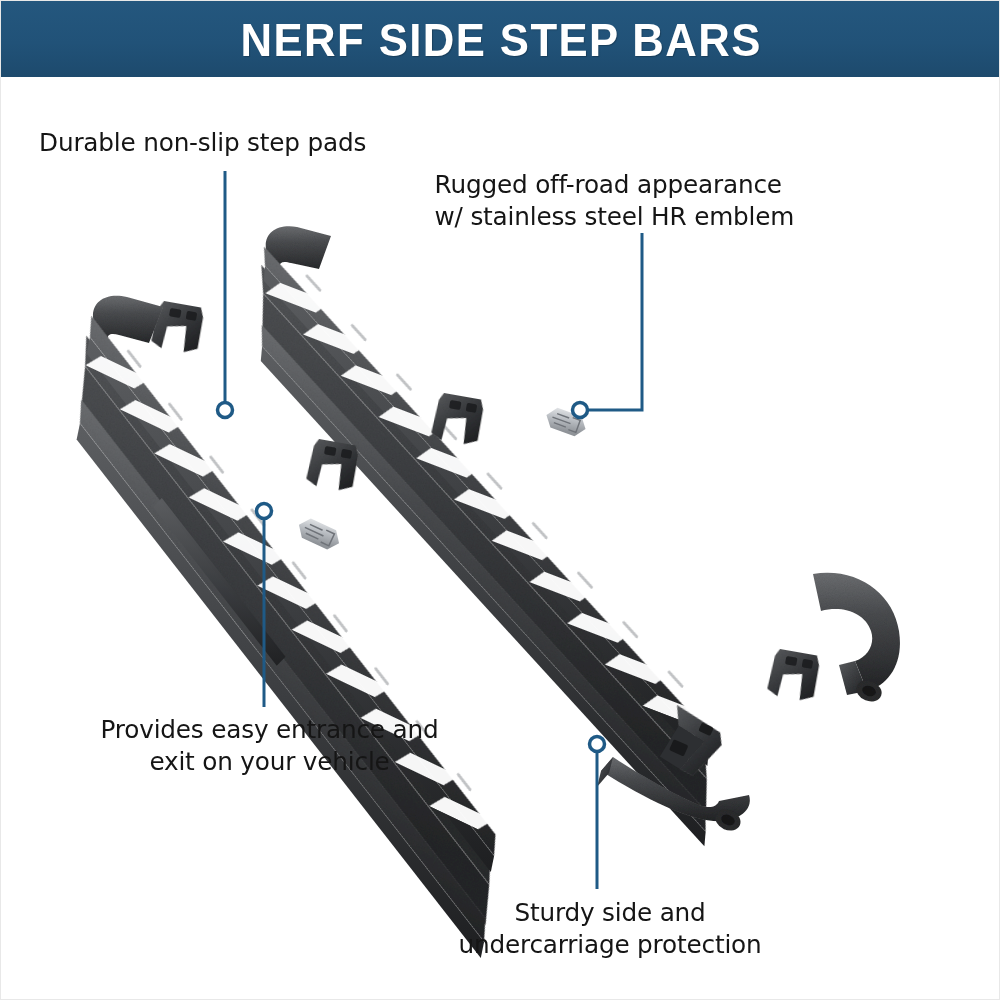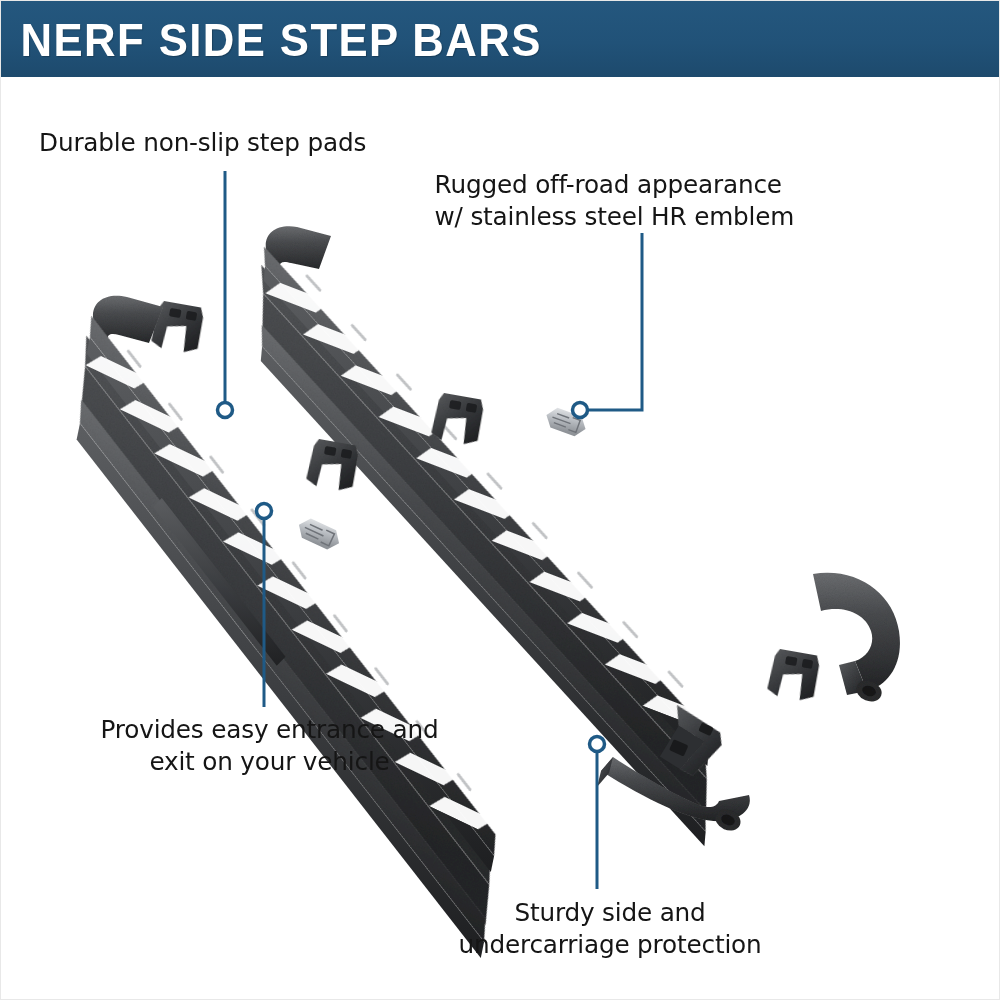--- a/index.html
+++ b/index.html
@@ -21,20 +21,21 @@
 
   
   .banner {
     position:absolute;
     left:0; top:0;
     width:1000px; height:78px;
     background:#215278;
     background-image:linear-gradient(180deg,#24577e 0%,#215278 55%,#1d4a6d 100%);
     display:flex;
     align-items:center;
+    justify-content:center;
     border-bottom:2px solid #ffffff;
   }
   .banner-title {
     color:#ffffff;
     font-family:"Liberation Sans Narrow","Liberation Sans", sans-serif;
     font-weight:bold;
     font-size:47px;
     letter-spacing:1.5px;
     transform:scaleX(0.93);
     text-shadow:1px 1px 1px rgba(0,0,0,0.22);

